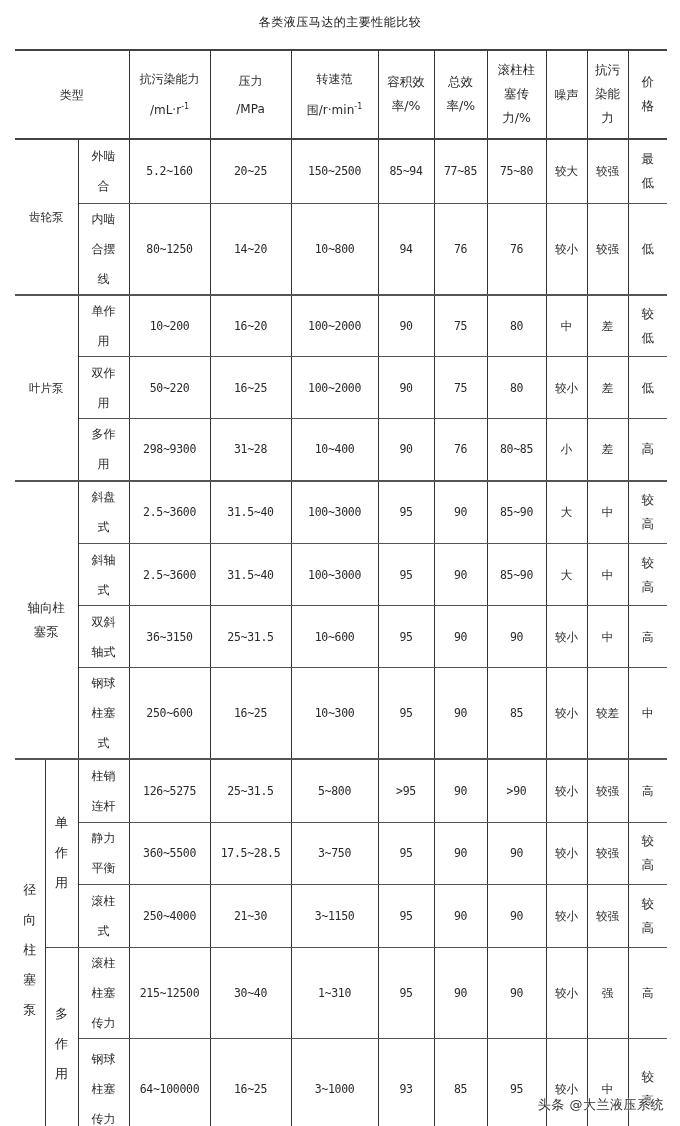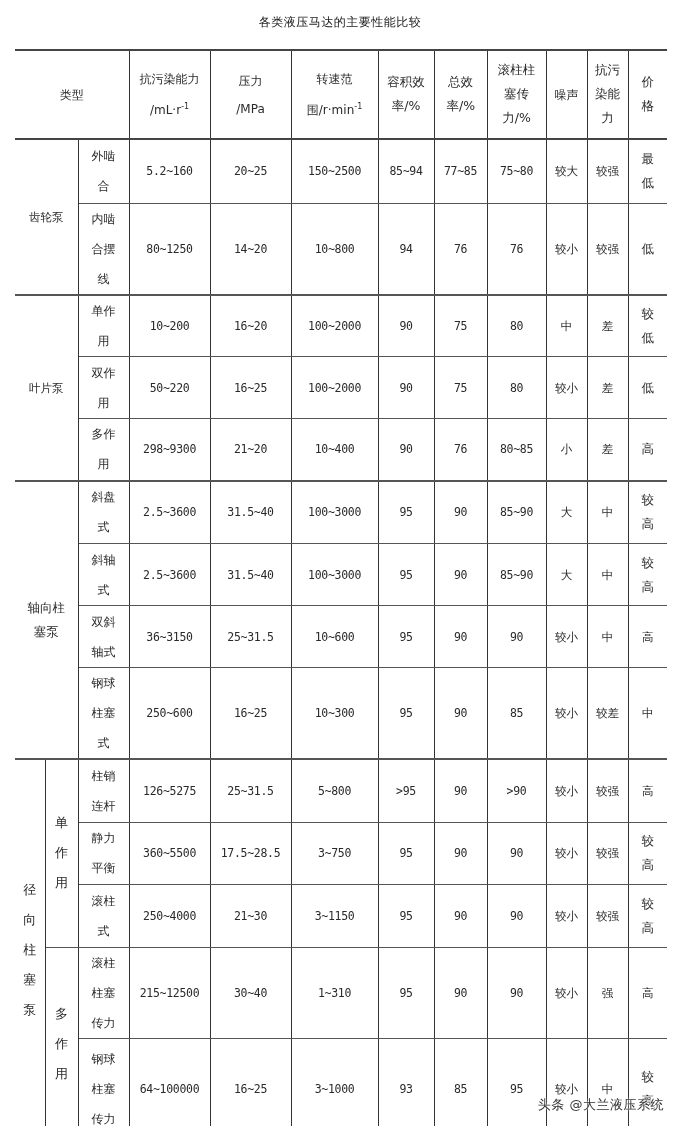--- a/index.html
+++ b/index.html
@@ -117,21 +117,21 @@
     <td class="num">90</td>
     <td class="num">75</td>
     <td class="num">80</td>
     <td>较小</td>
     <td>差</td>
     <td class="lastcol"><span class="narrow" style="width:14px">低</span></td>
   </tr>
   <tr style="height:62px">
     <td><span class="sub">多作用</span></td>
     <td class="num">298~9300</td>
-    <td class="num">21~20</td>
+    <td class="num">31~28</td>
     <td class="num">10~400</td>
     <td class="num">90</td>
     <td class="num">76</td>
     <td class="num">80~85</td>
     <td>小</td>
     <td>差</td>
     <td class="lastcol"><span class="narrow" style="width:14px">高</span></td>
   </tr>
 
   <tr class="grpstart" style="height:63px">

